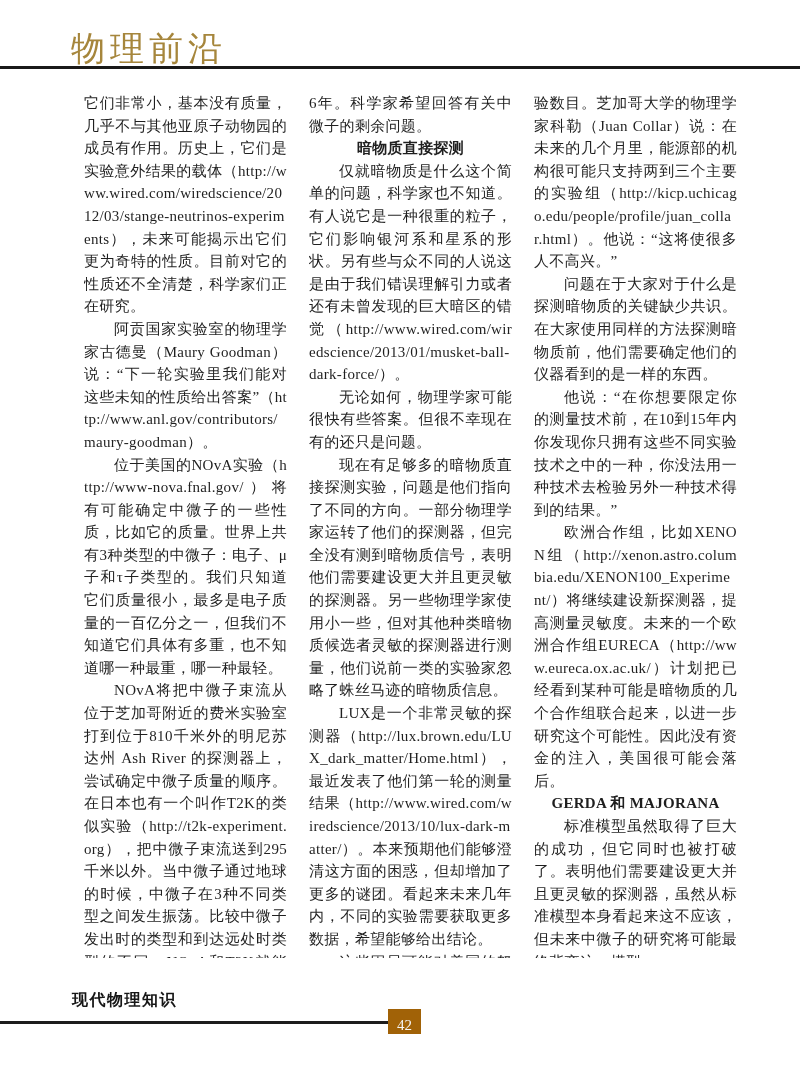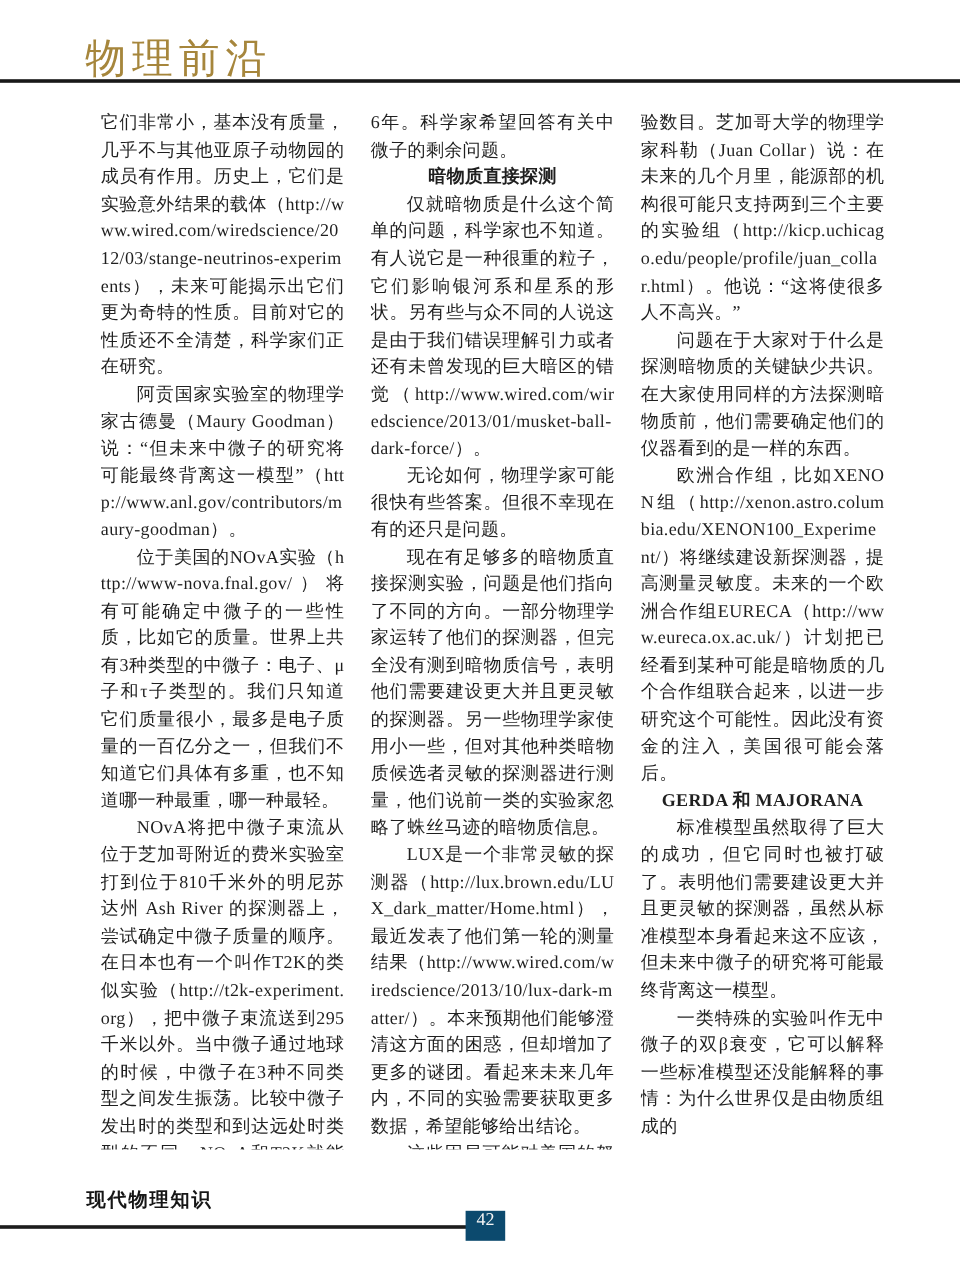--- a/index.html
+++ b/index.html
@@ -39,54 +39,55 @@
   .footer-journal{
     position:absolute;left:72px;top:990px;
     font-family:"Liberation Sans","DejaVu Sans",sans-serif;
     font-weight:bold;font-size:16px;letter-spacing:1.5px;color:#161616;
   }
   .footer-rule{
     position:absolute;left:0;top:1021px;width:391px;height:2.5px;background:#1c1c1c;
   }
   .page-number-badge{
     position:absolute;left:388px;top:1009px;width:33px;height:25px;
-    background:#0c4a6e;color:#f5f5f5;
-    display:flex;align-items:flex-start;justify-content:center;
+    background:#a16207;color:#f5f5f5;
+    display:flex;align-items:flex-end;justify-content:center;
     font-size:15px;font-family:"Liberation Serif","DejaVu Serif",serif;
   }
 </style>
 </head>
 <body>
 
 <div class="header-title">物理前沿</div>
 <div class="header-rule"></div>
 
 <div class="page-body">
 
   <div class="col">
     <p>它们非常小，基本没有质量，几乎不与其他亚原子动物园的成员有作用。历史上，它们是实验意外结果的载体（http://www.wired.com/wiredscience/2012/03/stange-neutrinos-experiments），未来可能揭示出它们更为奇特的性质。目前对它的性质还不全清楚，科学家们正在研究。</p>
-    <p class="ind">阿贡国家实验室的物理学家古德曼（Maury Goodman）说：“但未来中微子的研究将可能最终背离这一模型”（http://www.anl.gov/contributors/maury-goodman）。</p>
+    <p class="ind">阿贡国家实验室的物理学家古德曼（Maury Goodman）说：“下一轮实验里我们能对这些未知的性质给出答案”（http://www.anl.gov/contributors/maury-goodman）。</p>
     <p class="ind">位于美国的NOvA实验（http://www-nova.fnal.gov/）将有可能确定中微子的一些性质，比如它的质量。世界上共有3种类型的中微子：电子、μ子和τ子类型的。我们只知道它们质量很小，最多是电子质量的一百亿分之一，但我们不知道它们具体有多重，也不知道哪一种最重，哪一种最轻。</p>
     <p class="ind">NOvA将把中微子束流从位于芝加哥附近的费米实验室打到位于810千米外的明尼苏达州 Ash River 的探测器上，尝试确定中微子质量的顺序。在日本也有一个叫作T2K的类似实验（http://t2k-experiment.org），把中微子束流送到295千米以外。当中微子通过地球的时候，中微子在3种不同类型之间发生振荡。比较中微子发出时的类型和到达远处时类型的不同，NOvA和T2K就能够高精度的确定它们的性质。</p>
 
   </div>
 
   <div class="col">
     <p>6年。科学家希望回答有关中微子的剩余问题。</p>
     <p class="heading heading-sans">暗物质直接探测</p>
     <p class="ind">仅就暗物质是什么这个简单的问题，科学家也不知道。有人说它是一种很重的粒子，它们影响银河系和星系的形状。另有些与众不同的人说这是由于我们错误理解引力或者还有未曾发现的巨大暗区的错觉（http://www.wired.com/wiredscience/2013/01/musket-ball-dark-force/）。</p>
     <p class="ind">无论如何，物理学家可能很快有些答案。但很不幸现在有的还只是问题。</p>
     <p class="ind">现在有足够多的暗物质直接探测实验，问题是他们指向了不同的方向。一部分物理学家运转了他们的探测器，但完全没有测到暗物质信号，表明他们需要建设更大并且更灵敏的探测器。另一些物理学家使用小一些，但对其他种类暗物质候选者灵敏的探测器进行测量，他们说前一类的实验家忽略了蛛丝马迹的暗物质信息。</p>
     <p class="ind">LUX是一个非常灵敏的探测器（http://lux.brown.edu/LUX_dark_matter/Home.html），最近发表了他们第一轮的测量结果（http://www.wired.com/wiredscience/2013/10/lux-dark-matter/）。本来预期他们能够澄清这方面的困惑，但却增加了更多的谜团。看起来未来几年内，不同的实验需要获取更多数据，希望能够给出结论。</p>
     <p class="ind">这些困局可能对美国的努力产生阻碍。经济的衰退意味着美国能源部会削减暗物质探测的实</p>
   </div>
 
   <div class="col">
     <p>验数目。芝加哥大学的物理学家科勒（Juan Collar）说：在未来的几个月里，能源部的机构很可能只支持两到三个主要的实验组（http://kicp.uchicago.edu/people/profile/juan_collar.html）。他说：“这将使很多人不高兴。”</p>
     <p class="ind">问题在于大家对于什么是探测暗物质的关键缺少共识。在大家使用同样的方法探测暗物质前，他们需要确定他们的仪器看到的是一样的东西。</p>
+    <p class="ind">他说：“在你想要限定你的测量技术前，在10到15年内你发现你只拥有这些不同实验技术之中的一种，你没法用一种技术去检验另外一种技术得到的结果。”</p>
     <p class="ind">欧洲合作组，比如XENON组（http://xenon.astro.columbia.edu/XENON100_Experiment/）将继续建设新探测器，提高测量灵敏度。未来的一个欧洲合作组EURECA（http://www.eureca.ox.ac.uk/）计划把已经看到某种可能是暗物质的几个合作组联合起来，以进一步研究这个可能性。因此没有资金的注入，美国很可能会落后。</p>
     <p class="heading">GERDA 和 MAJORANA</p>
     <p class="ind">标准模型虽然取得了巨大的成功，但它同时也被打破了。表明他们需要建设更大并且更灵敏的探测器，虽然从标准模型本身看起来这不应该，但未来中微子的研究将可能最终背离这一模型。</p>
     <p class="ind">一类特殊的实验叫作无中微子的双β衰变，它可以解释一些标准模型还没能解释的事情：为什么世界仅是由物质组成的</p>
   </div>
 
 </div>
 
 <div class="footer-journal">现代物理知识</div>
 <div class="footer-rule"></div>

